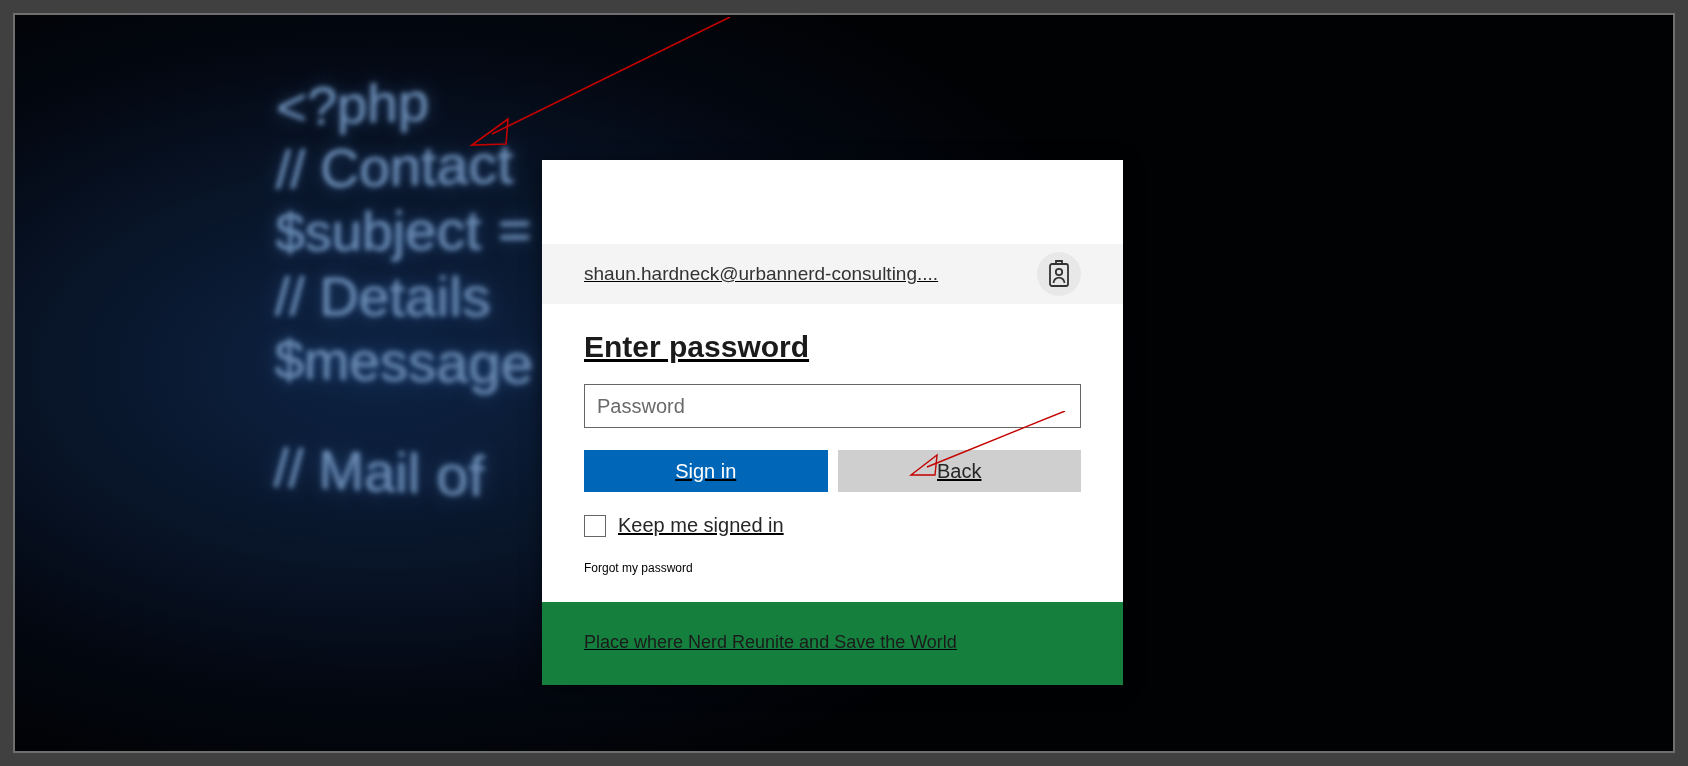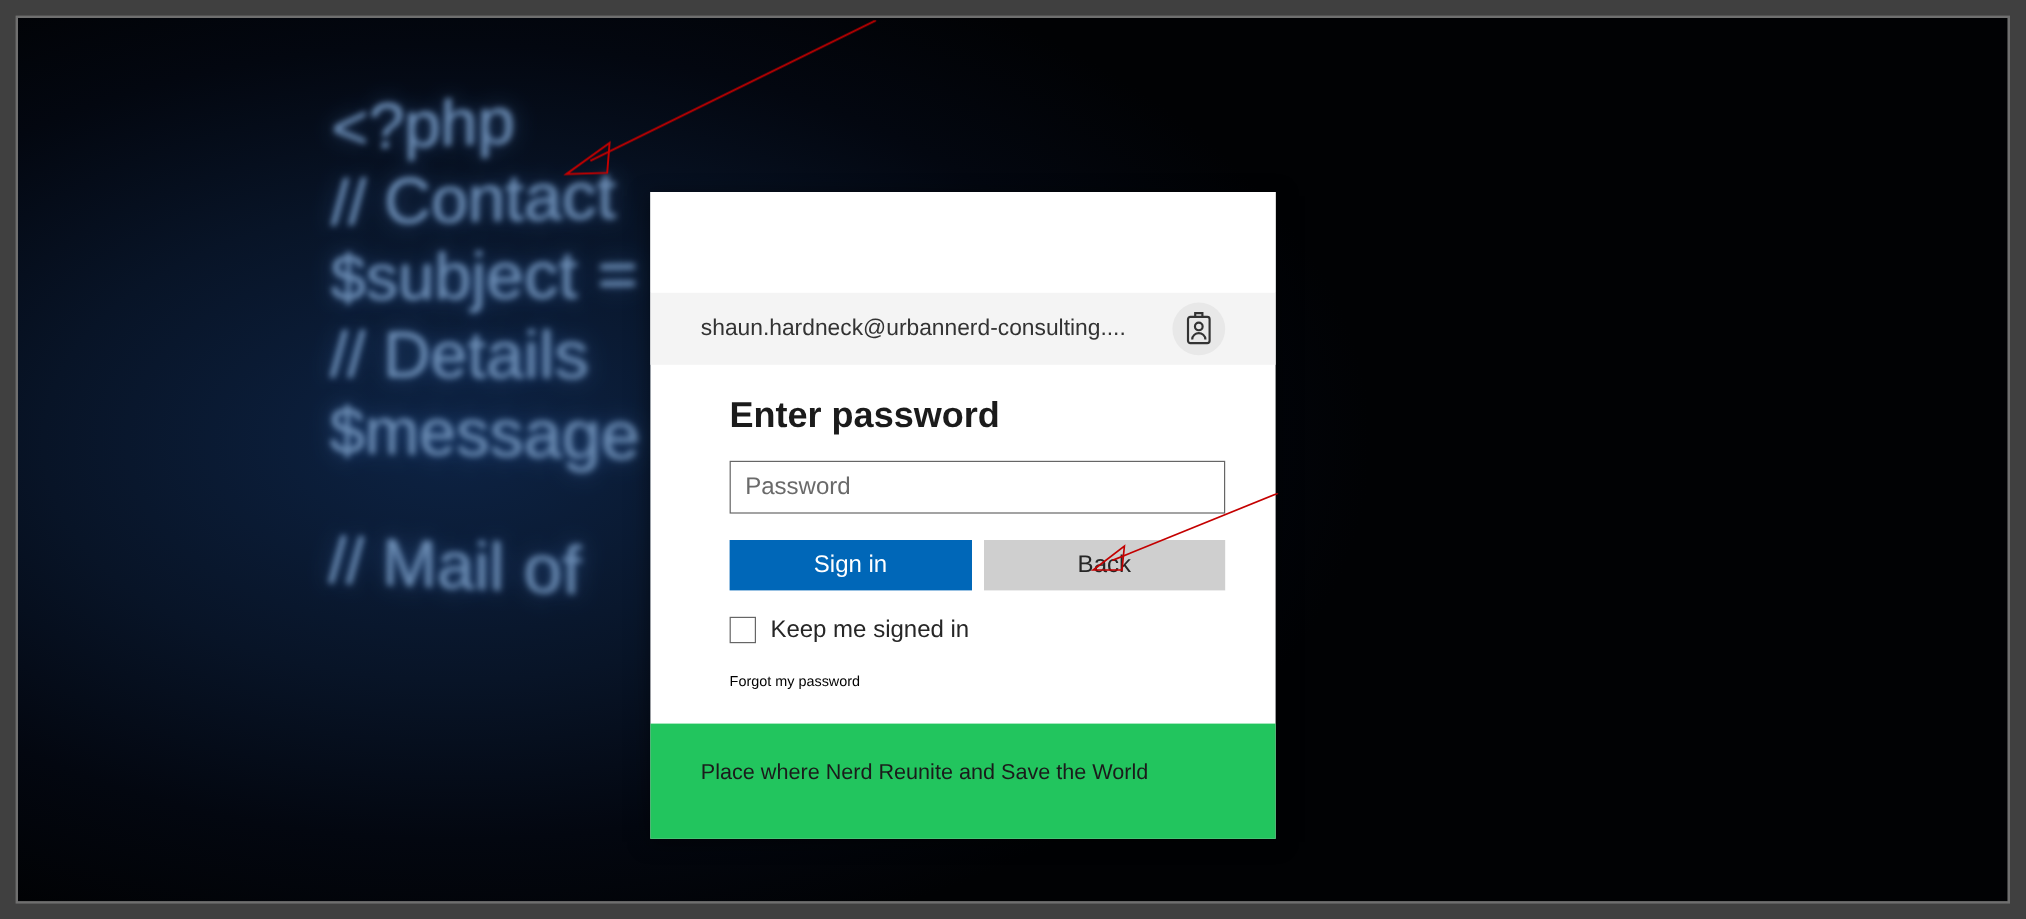--- a/index.html
+++ b/index.html
@@ -32,44 +32,44 @@
     user-select:none;
     text-shadow:0 0 18px rgba(60,110,180,0.55), 0 0 4px rgba(120,170,230,0.35);
   }
   .bg-code div{white-space:nowrap;}
   .bg-code .gap{height:44px;}
 
   
   .card{
     position:absolute;
     left:527px;top:145px;
-    width:521px;
+    width:581px;
     background:#ffffff;
     box-shadow:0 3px 16px rgba(0,0,0,0.5);
+    text-decoration:underline;
   }
   .card-top{
     height:84px;background:#fff;
   }
   .identity-row{
     background:#f4f4f4;
     padding:8px 42px 8px 42px;
     display:flex;align-items:center;justify-content:space-between;
     font-size:19px;color:#333;
   }
   .identity-email{
     flex:1;overflow:hidden;white-space:nowrap;text-overflow:clip;
   }
   .avatar-circle{
     width:44px;height:44px;border-radius:50%;
     background:#e8e8e8;display:flex;align-items:center;justify-content:center;
   }
   .avatar-circle svg{width:24px;height:28px;fill:none;stroke:#333;stroke-width:1.8;}
   .card-body{
     padding:22px 42px 26px 42px;
-    margin-left:24px;
   }
   .heading{
     font-size:30px;font-weight:600;color:#1b1b1b;margin:4px 0 20px 0;
   }
   .pw-input{
     width:100%;box-sizing:border-box;
     height:44px;padding:4px 12px;
     font-size:20px;
     border:1.6px solid #666;outline:none;
     font-family:inherit;
@@ -78,31 +78,31 @@
   .btn-row{
     display:flex;gap:10px;margin-top:22px;
   }
   .btn{
     flex:1;height:42px;border:none;font-size:20px;cursor:pointer;
     font-family:inherit;
   }
   .btn-back{background:#cfcfcf;color:#262626;}
   .btn-signin{background:#0067b8;color:#fff;}
   .keep-row{
-    display:flex;align-items:flex-start;margin-top:22px;font-size:20px;color:#262626;
+    display:flex;align-items:flex-end;margin-top:22px;font-size:20px;color:#262626;
   }
   .keep-row input{
     width:22px;height:22px;margin:0 12px 0 0;
     border:1.5px solid #666;appearance:none;background:#fff;
   }
   .forgot{
     margin-top:24px;font-size:12px;color:#000000;text-decoration:none;display:inline-block;
   }
   .card-footer{
-    background:#22c55e;padding:30px 42px 45px 42px;
+    background:#15803d;padding:30px 42px 32px 42px;
     font-size:18px;color:#1b1b1b;
   }
 
   
   .arrow-svg{position:absolute;pointer-events:none;}
 </style>
 </head>
 <body>
 
 <div class="frame">

